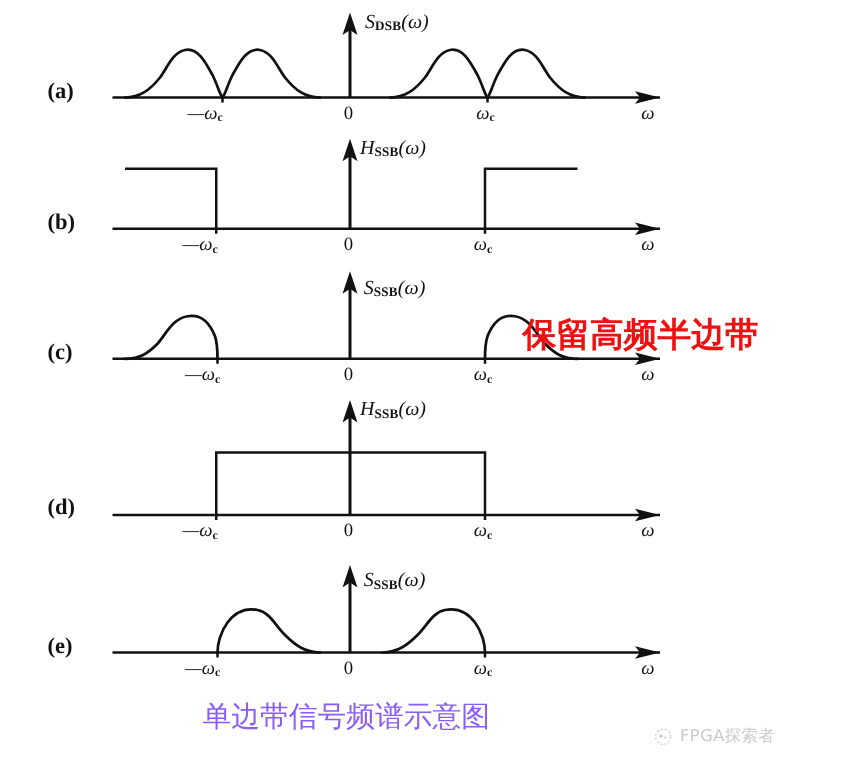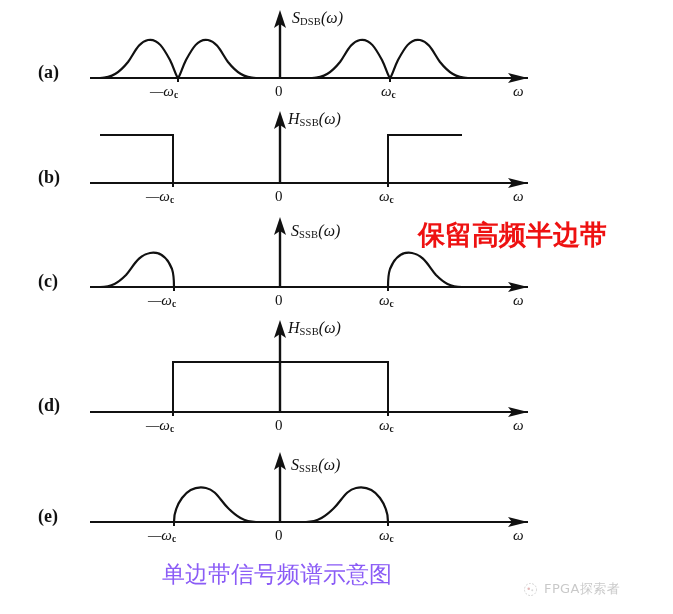--- a/index.html
+++ b/index.html
@@ -45,21 +45,21 @@
     white-space: nowrap;
     line-height: 1;
   }
   .lbl-func {
     font-size: 16px;
     font-style: italic;
   }
   .lbl-func .sub {
     font-size: 10.5px;
     font-style: normal;
-    font-weight: 400;
+    font-weight: 700;
     vertical-align: -2px;
     letter-spacing: 0.2px;
   }
   .lbl-func .paren {
     font-style: normal;
   }
   .lbl-func .om {
     font-style: italic;
   }
   .lbl-tick {
@@ -82,20 +82,21 @@
   }
   .annot-red {
     position: absolute;
     color: #ee1111;
     font-family: "DejaVu Sans", sans-serif;
     font-size: 27px;
     font-weight: 700;
     letter-spacing: 0px;
     white-space: nowrap;
     line-height: 1;
+    margin-top: 34px;
   }
   .caption {
     position: absolute;
     color: #8b5cf6;
     font-family: "DejaVu Serif", serif;
     font-size: 23px;
     font-weight: 400;
     white-space: nowrap;
     line-height: 1;
   }

